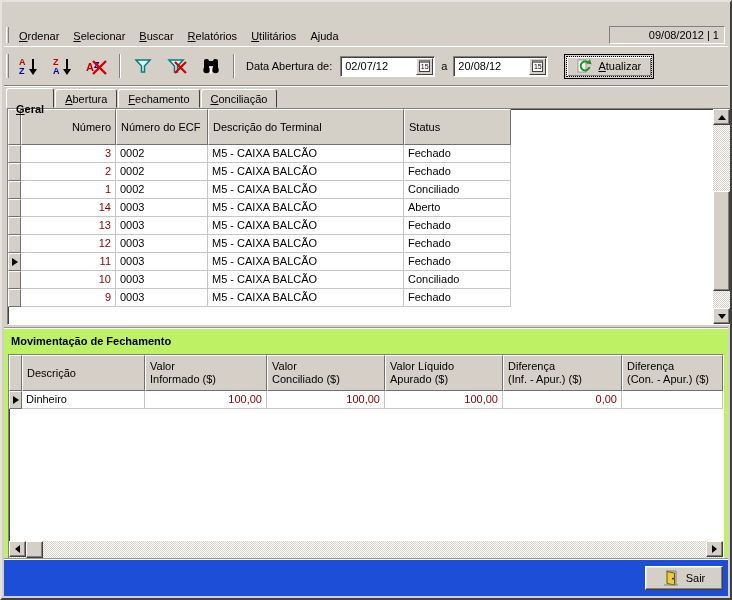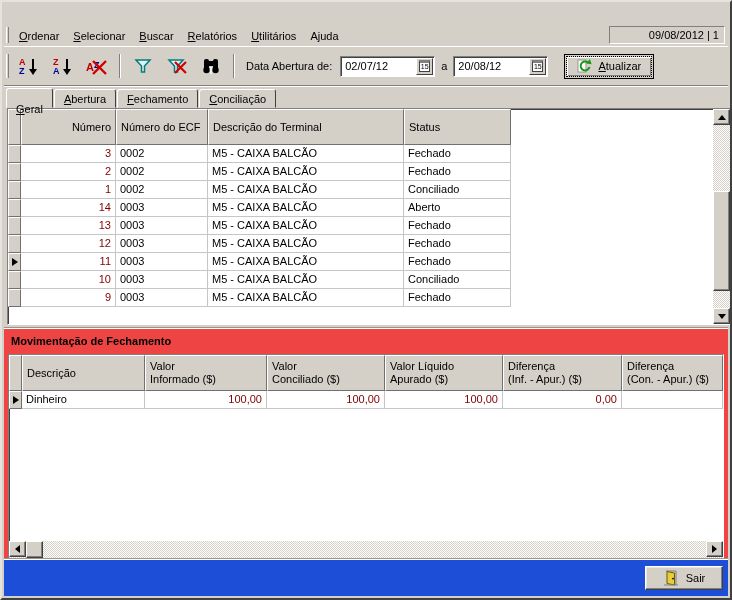--- a/index.html
+++ b/index.html
@@ -84,21 +84,21 @@
   }
   .btn-default .lbl { display:inline-block; }
 
   
   .tabs { position:absolute; left:4px; top:84px; right:2px; height:22px; display:flex; align-items:flex-end; }
   .tab {
     display:inline-block; font-size:11px; background:#d4d0c8; padding:3px 9px 2px;
     border:1px solid; border-color:#fff #404040 #d4d0c8 #fff;
     border-radius:3px 3px 0 0; height:19px; margin-right:1px; cursor:default; white-space:nowrap;
   }
-  .tab.active { height:20px; padding-top:14px; position:relative; z-index:3; border-bottom-color:#d4d0c8; }
+  .tab.active { height:20px; padding-top:14px; position:relative; z-index:3; border-bottom-color:#d4d0c8;font-weight:bold; }
 
   
   .gridbox { position:absolute; background:#fff;
     border:1px solid; border-color:#808080 #fff #fff #808080;
     box-shadow: inset 1px 1px 0 #404040; overflow:hidden; }
   .grow, .ghead { display:flex; }
   .ghead { height:36px; }
   .hcell {
     background:#d4d0c8; border:1px solid; border-color:#fff #707070 #707070 #fff;
     font-size:11px; color:#000; display:flex; align-items:center; padding:0 4px;
@@ -142,21 +142,21 @@
   .hthumb { width:17px; height:17px; background:#d4d0c8;
     border:1px solid; border-color:#fff #404040 #404040 #fff; box-shadow: inset -1px -1px 0 #808080; }
   .tri { display:block; width:0; height:0; }
   .tri-up    { border-left:4px solid transparent; border-right:4px solid transparent; border-bottom:5px solid #000; }
   .tri-down  { border-left:4px solid transparent; border-right:4px solid transparent; border-top:5px solid #000; }
   .tri-left  { border-top:4px solid transparent; border-bottom:4px solid transparent; border-right:5px solid #000; }
   .tri-rightg{ border-top:4px solid transparent; border-bottom:4px solid transparent; border-left:5px solid #000; }
 
   
   .bottom-panel { position:absolute; left:2px; right:2px; top:325px; height:235px;
-    background:#ef4444; border-top:1px solid #9a968f; box-shadow: inset 0 1px 0 #fff; }
+    background:#bef264; border-top:1px solid #9a968f; box-shadow: inset 0 1px 0 #fff; }
   .mv-title { font-size:11px; font-weight:bold; color:#000; padding:7px 0 0 7px; }
   .mv-grid { left:4px; right:4px; top:26px; bottom:3px; }
   .mh { background:#d4d0c8; border:1px solid; border-color:#fff #707070 #707070 #fff;
     font-size:11px; display:flex; flex-direction:column; justify-content:center;
     align-items:flex-start; padding:0 4px; line-height:13px; white-space:nowrap; overflow:hidden; flex-shrink:0; }
   .mh.left { align-items:flex-start; }
   .mw-desc { width:123px; }
   .mw-val  { width:122px; }
   .mw-con  { width:118px; }
   .mw-apu  { width:118px; }

